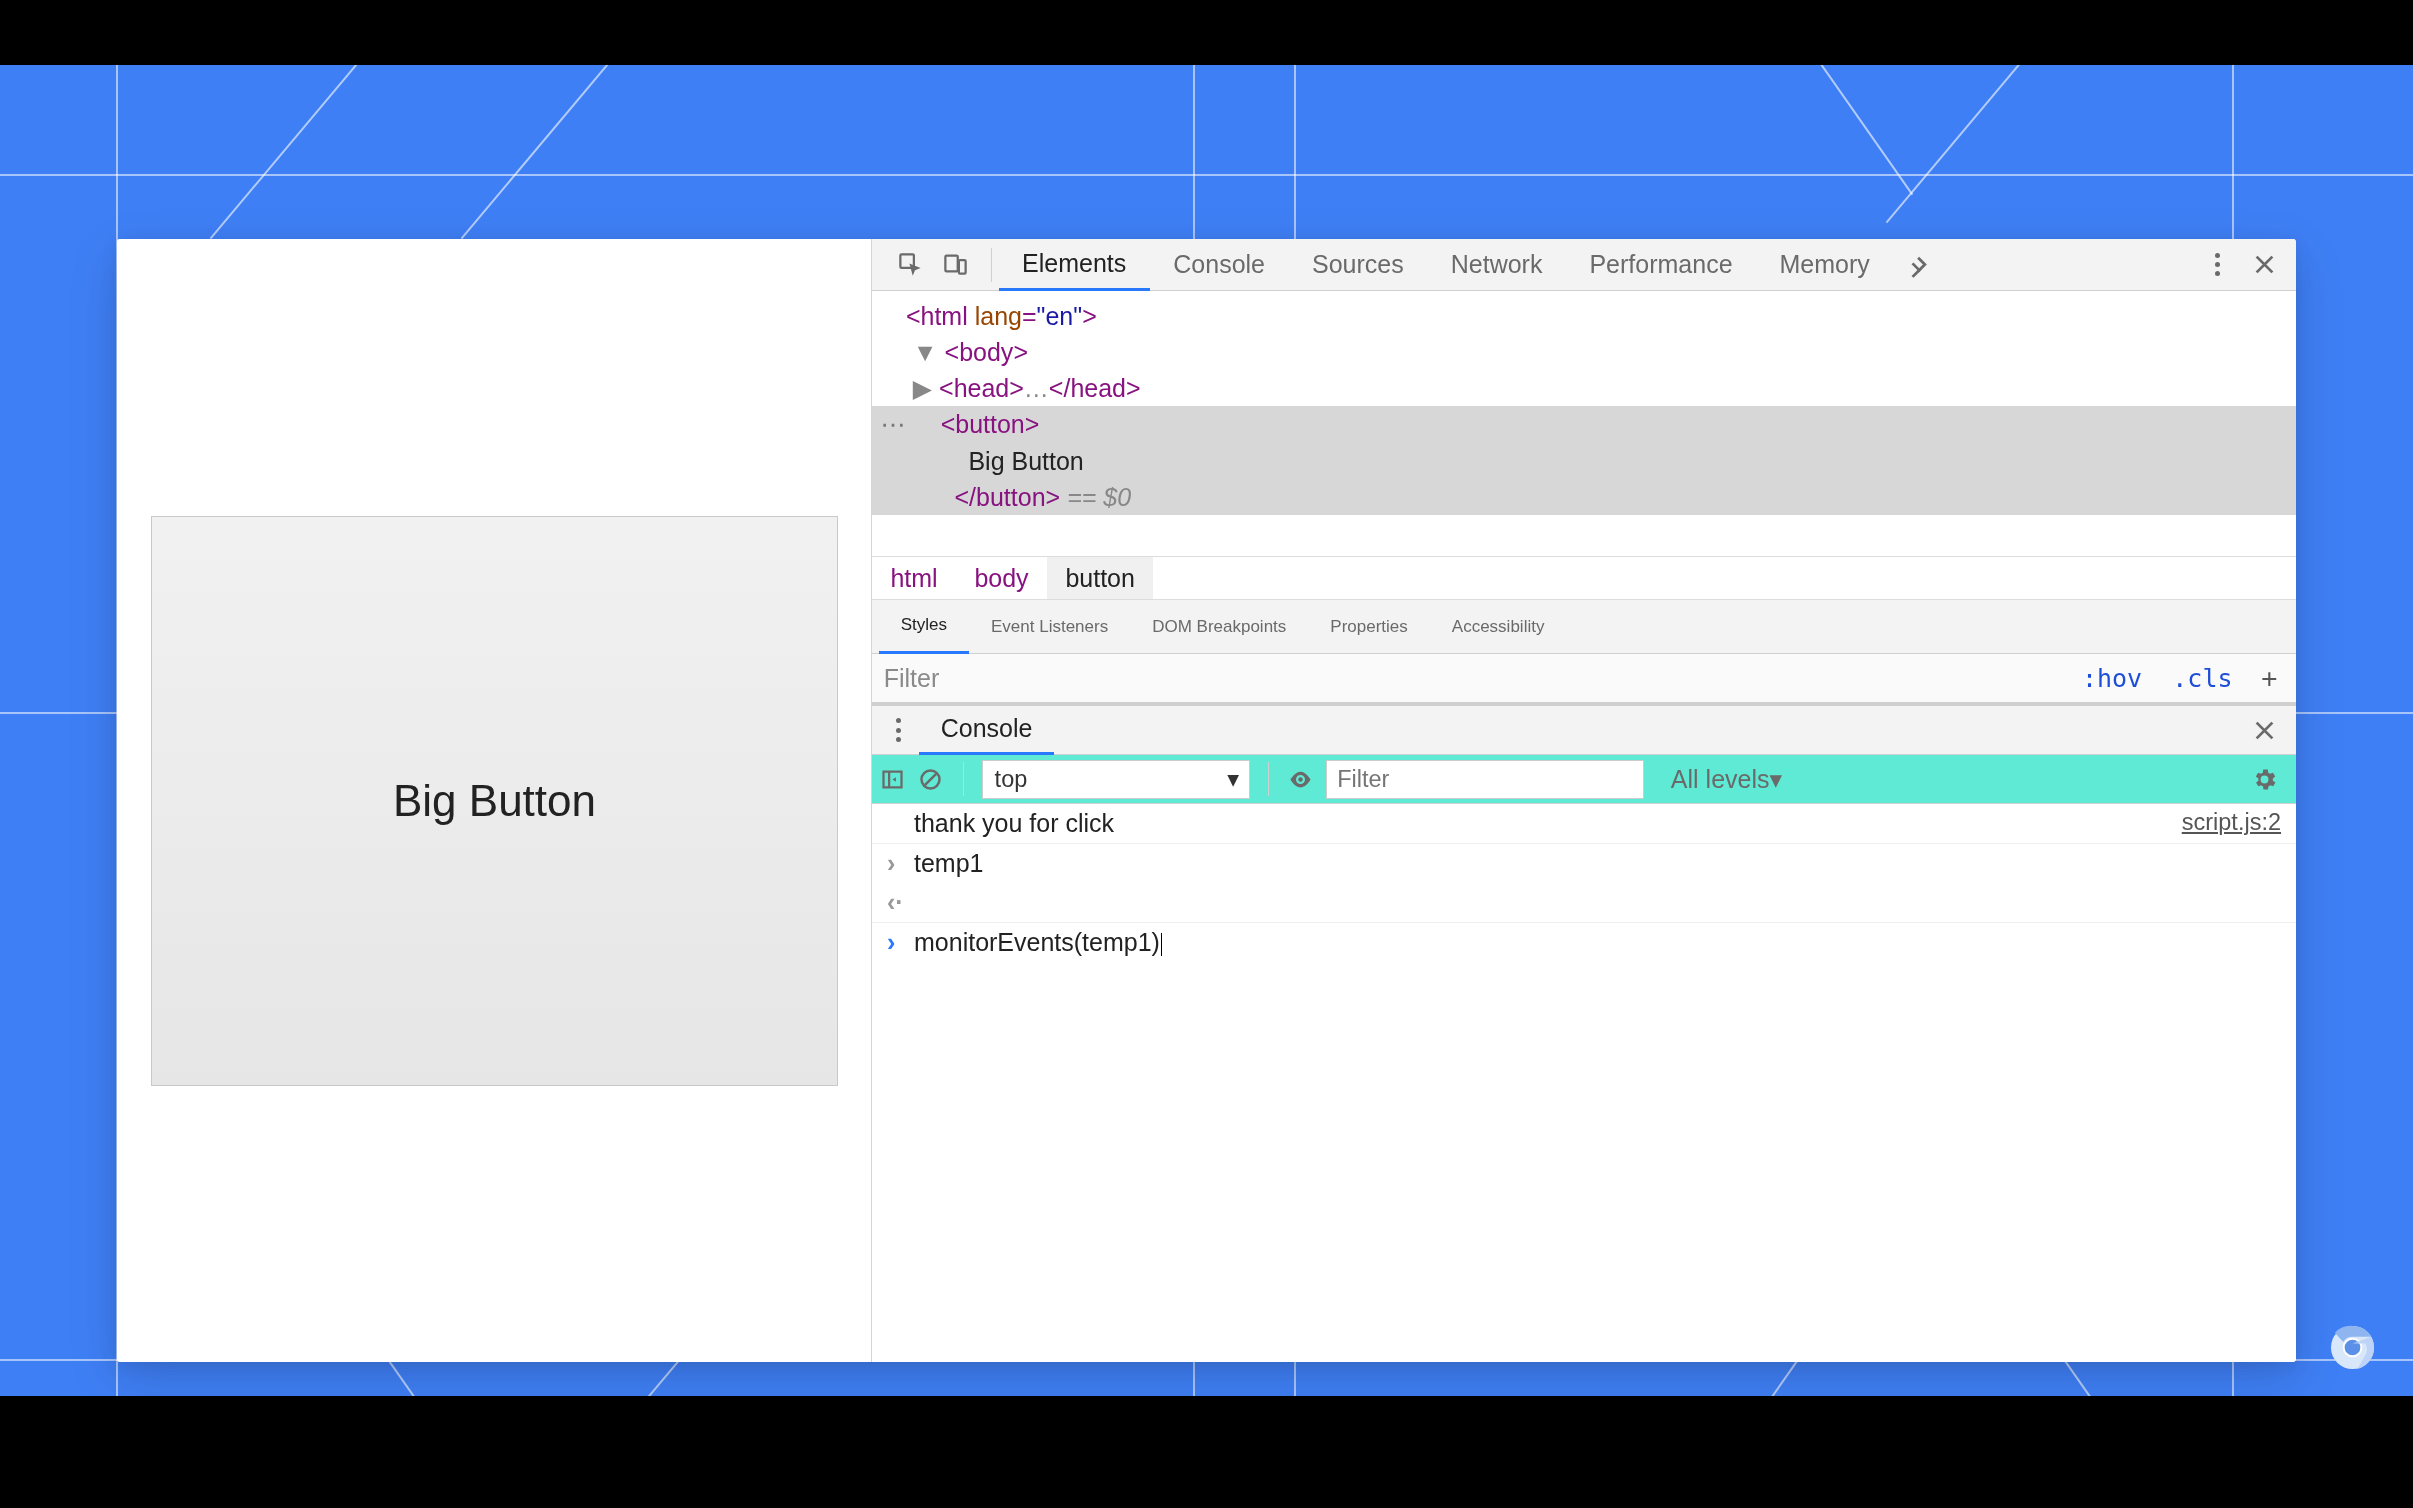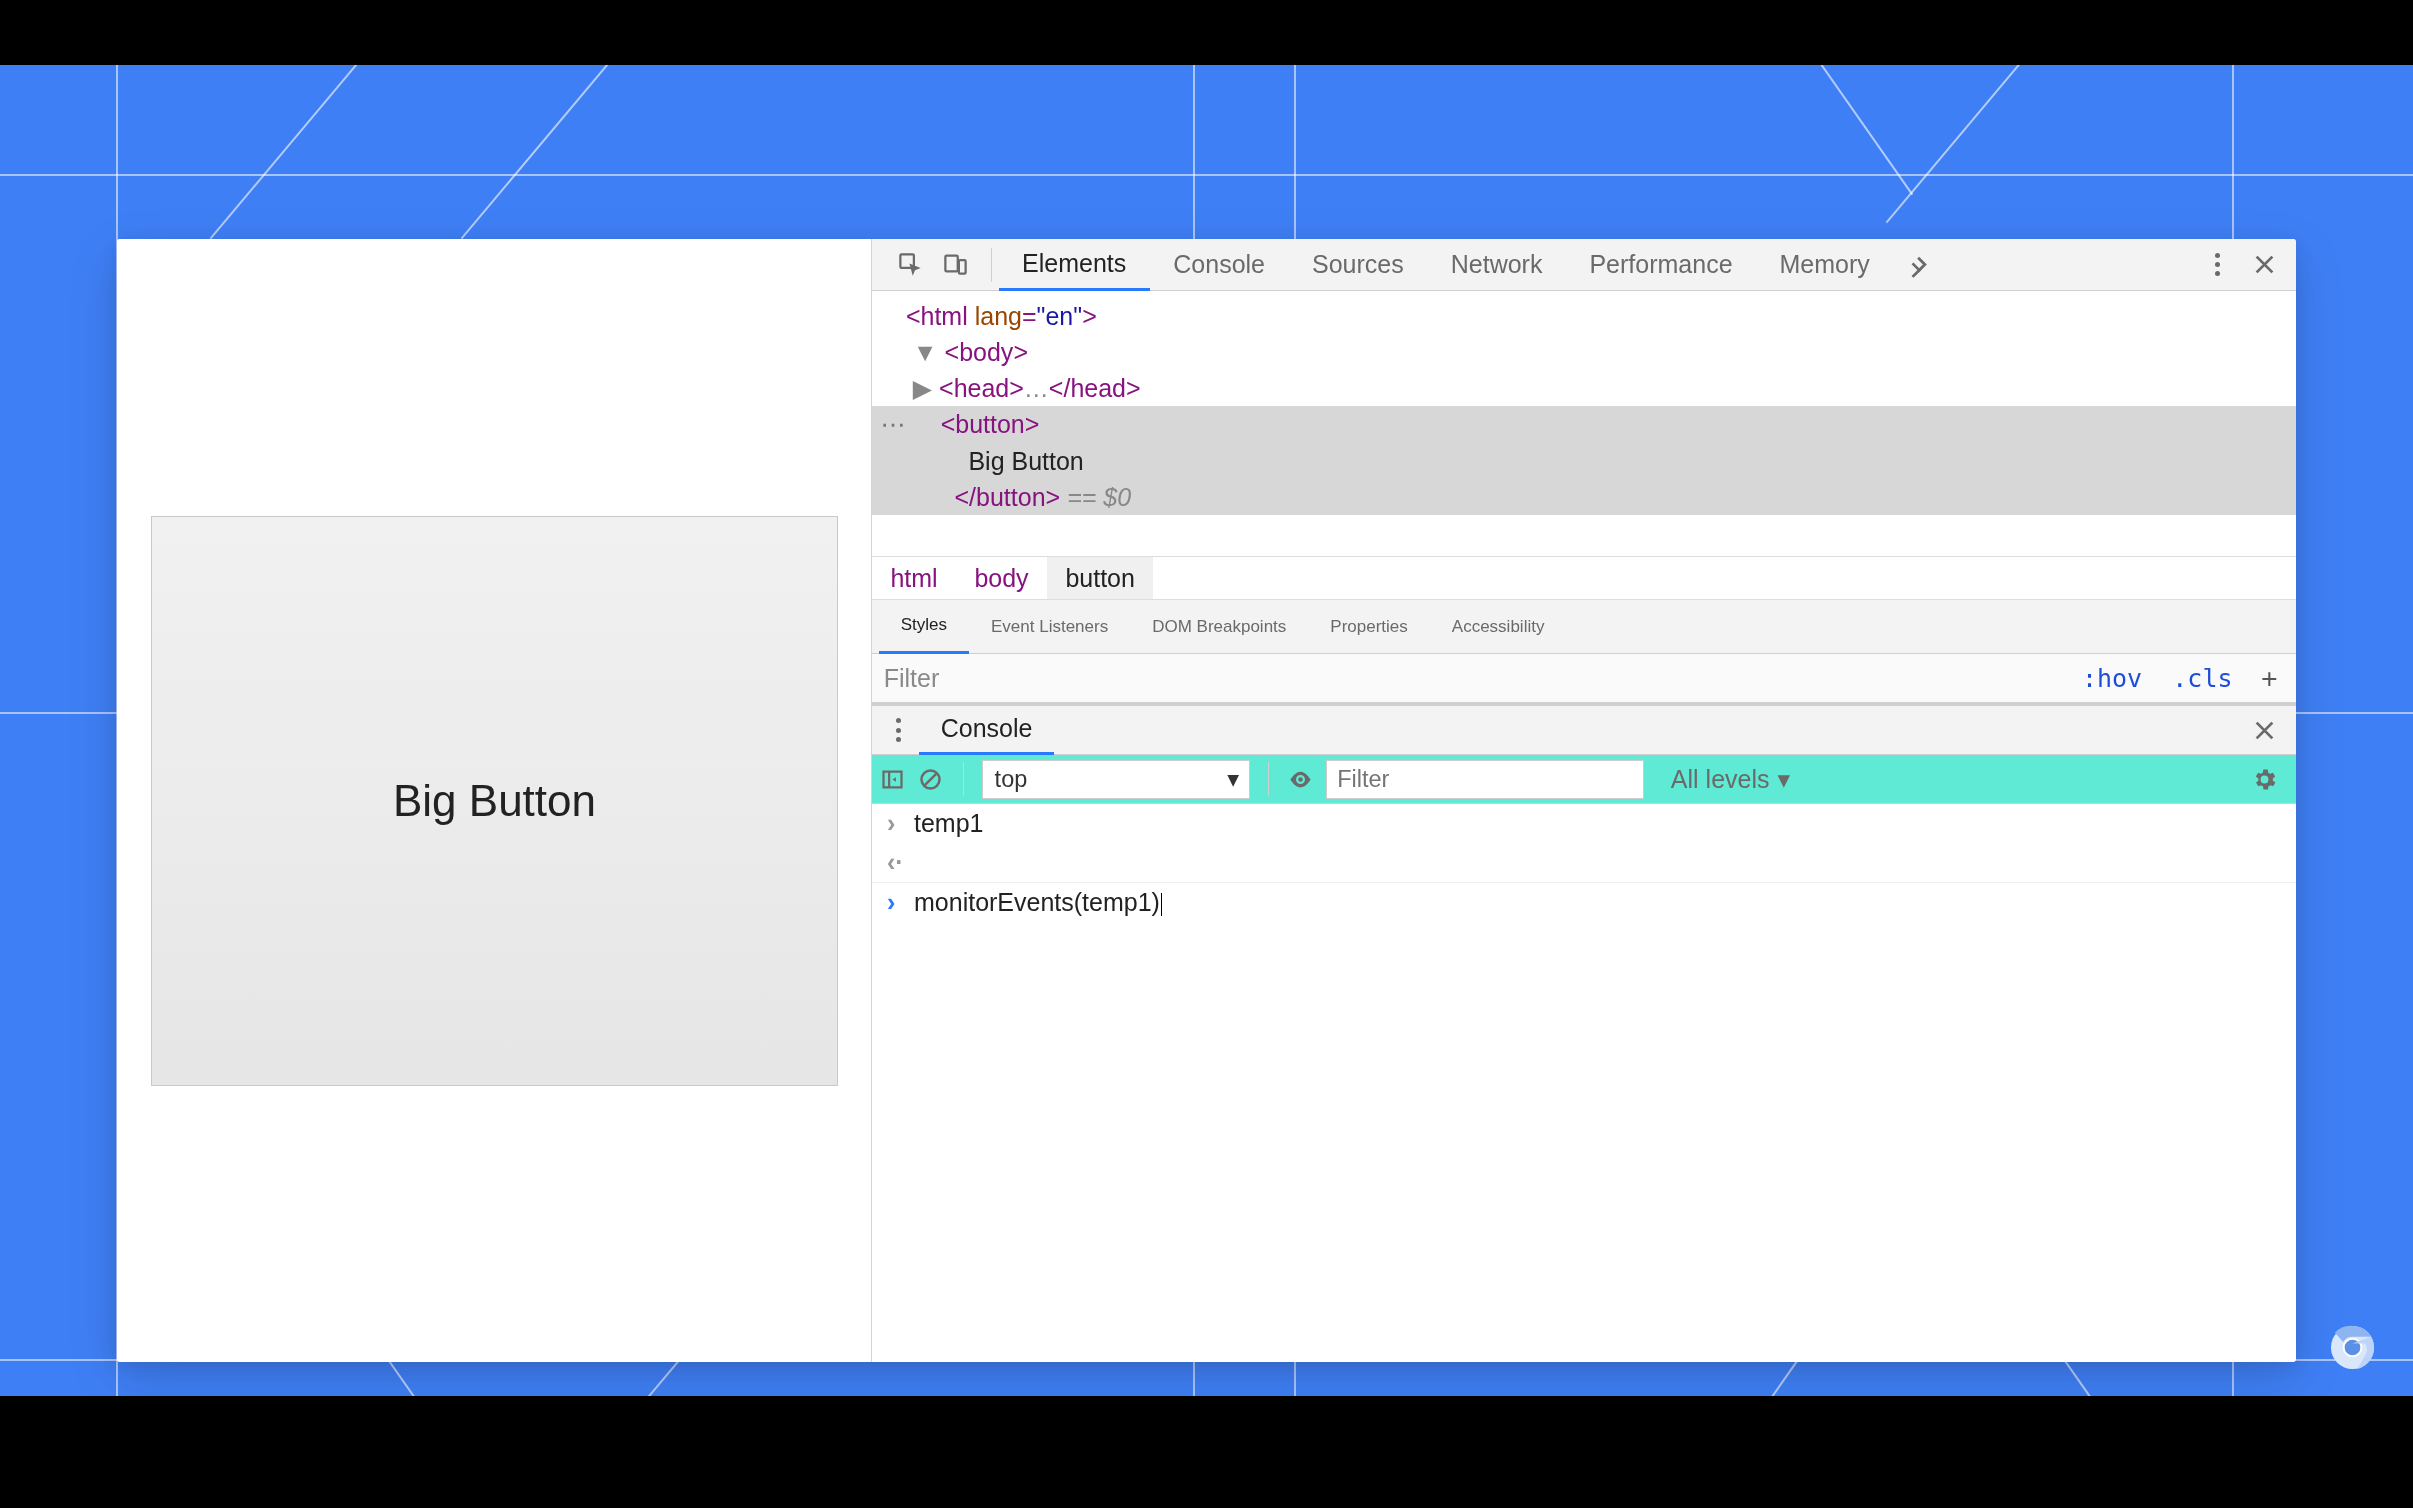--- a/index.html
+++ b/index.html
@@ -44,21 +44,21 @@
 .plus-btn { font-size: 28.5px; color: #555; padding: 0 6.7px; cursor: pointer; }
 .drawer { flex: 1; display: flex; flex-direction: column; border-top: 3.4px solid #cfcfcf; }
 .drawer-tabbar { height: 49px; background: #f3f3f3; border-bottom: 0.8px solid #d0d0d0; display: flex; align-items: center; font-size: 25px; color: #6a6a6a; padding: 0 6.7px; }
 .drawer-tab { padding: 0 22px; height: 49px; display: flex; align-items: center; cursor: pointer; }
 .drawer-tab.active { color: #222; border-bottom: 3.4px solid #2979ff; }
 .drawer-close { margin-left: auto; padding: 0 11.7px; }
 .console-toolbar { height: 49px; background: #5eead4; border-bottom: 0.8px solid #d0d0d0; display: flex; align-items: center; font-size: 25px; color: #6a6a6a; padding: 0 6.7px; gap: 11.7px; }
 .ctx-select { background: #fff; border: 0.8px solid #ccc; padding: 5px 34px 5px 11.7px; font-size: 23.5px; color: #333; position: relative; min-width: 268px; display: flex; align-items: center; }
 .ctx-caret { position: absolute; right: 10px; }
 .filter-console { background: #fff; border: 0.8px solid #ccc; padding: 5px 10px; font-size: 23.5px; color: #888; width: 318px; outline: none; }
-.levels { margin-left: 15px; display: flex; align-items: center; gap: 8px; }
+.levels { margin-left: 15px; display: flex; align-items: center; gap: 0; }
 .gear { margin-left: auto; padding: 0 11.7px; }
 .console-body { flex: 1; background: #fff; font-family: Menlo, Monaco, Consolas, monospace; font-size: 25px; color: #222; overflow: auto; }
 .log-row { display: flex; align-items: flex-start; padding: 5px 15px; border-bottom: 0.8px solid #efefef; }
 .log-prompt { width: 27px; flex-shrink: 0; color: #2979ff; font-weight: bold; }
 .log-prompt.gray { color: #999; }
 .log-content { flex: 1; white-space: pre; }
 .log-source { margin-left: auto; color: #555; text-decoration: underline; font-size: 23.5px; }
 .cursor-bar { display: inline-block; width: 1.7px; height: 23.5px; background: #000; vertical-align: middle; margin-left: 0.8px; }
 .chrome-logo { position: absolute; right: 37px; bottom: 25px; width: 47px; height: 47px; }
 .more-v-dots { display: inline-flex; flex-direction: column; gap: 4.2px; align-items: center; justify-content: center; width: 20px; }
@@ -250,20 +250,25 @@
               <span>▾</span>
             </div>
             <span class="gear">
               <svg class="icon-svg" viewBox="0 0 24 24" fill="#6a6a6a">
                   <path d="M19.4 13a7.5 7.5 0 000-2l2.1-1.6-2-3.5-2.5 1a7.4 7.4 0 00-1.7-1l-.4-2.7h-4l-.4 2.7a7.4 7.4 0 00-1.7 1l-2.5-1-2 3.5L6.6 11a7.5 7.5 0 000 2l-2.1 1.6 2 3.5 2.5-1c.5.4 1.1.8 1.7 1l.4 2.7h4l.4-2.7c.6-.2 1.2-.6 1.7-1l2.5 1 2-3.5L19.4 13zM12 15.5A3.5 3.5 0 1112 8.5a3.5 3.5 0 010 7z"></path>
                 </svg>
             </span>
           </div>
 
           <div class="console-body">
+            <div class="log-row">
+              <span class="log-prompt"></span>
+              <span class="log-content">thank you for click</span>
+              <span class="log-source">script.js:2</span>
+            </div>
             <div class="log-row" style="border-bottom:none">
               <span class="log-prompt gray">›</span>
               <span class="log-content">temp1</span>
             </div>
             <div class="log-row" style="border-bottom:0.8px solid #efefef">
               <span class="log-prompt gray">‹·</span>
             </div>
             <div class="log-row" style="border-bottom:none">
               <span class="log-prompt">›</span>
               <span class="log-content"><span>monitorEvents(temp1)</span><span class="cursor-bar"></span></span>

